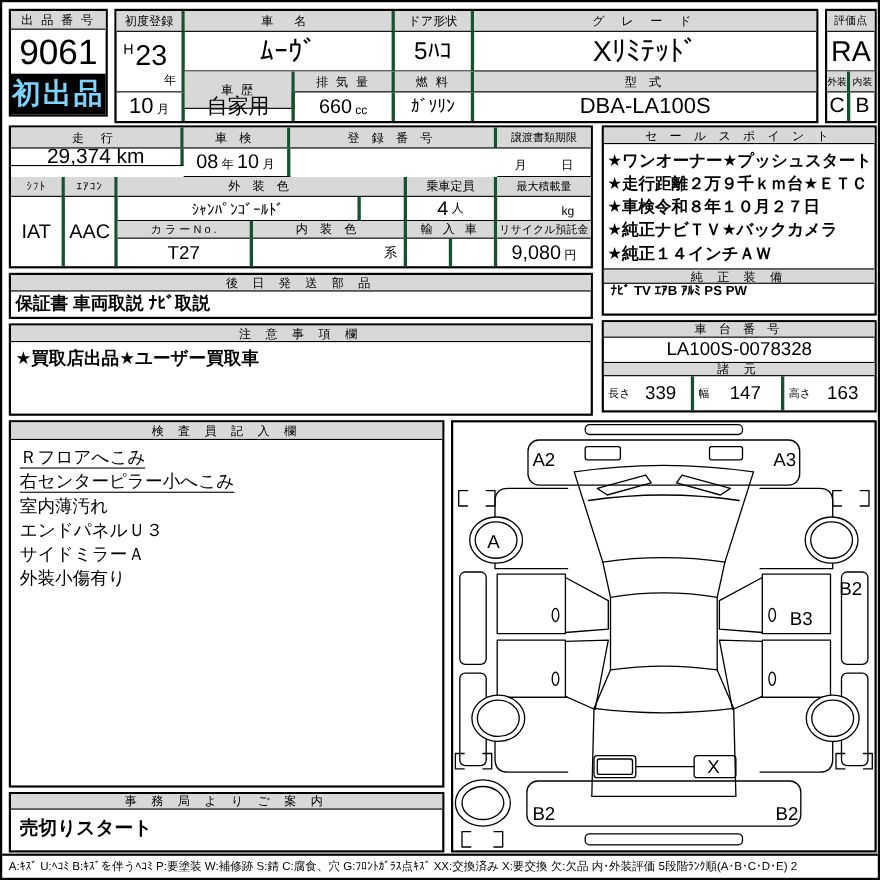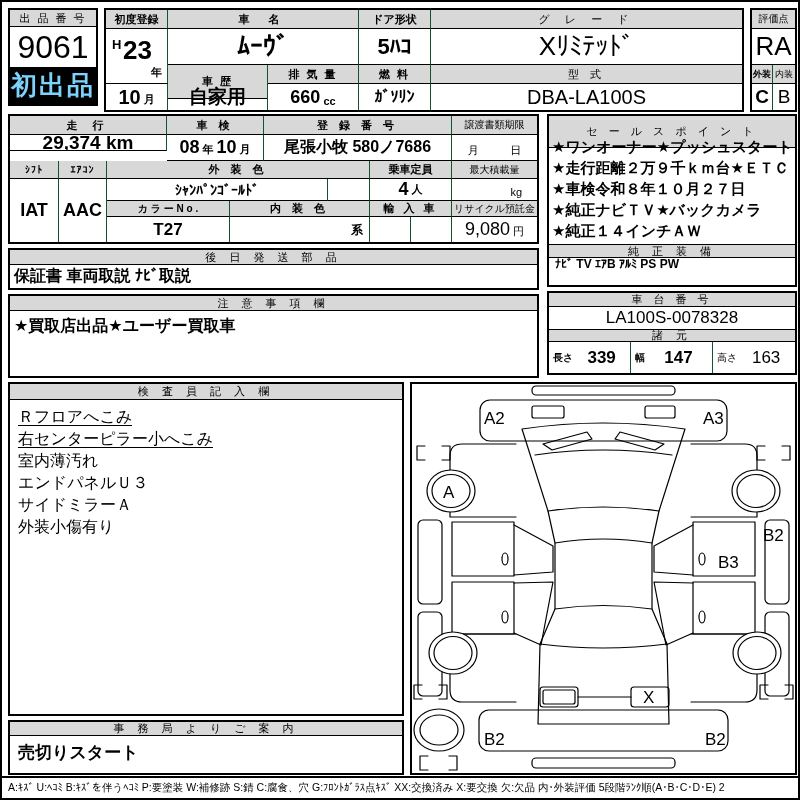--- a/index.html
+++ b/index.html
@@ -2,21 +2,21 @@
 <html><head>
 <meta charset="utf-8">
 <style>
   * { margin:0; padding:0; box-sizing:border-box; }
   html,body { width:800px; height:800px; background:#fff; }
   body { font-family:"Liberation Sans","DejaVu Sans",sans-serif; color:#000; position:relative; }
   .page { position:absolute; left:0; top:0; width:800px; height:800px; border:2px solid #000; background:#fff; }
   .box { position:absolute; border:2px solid #000; background:#fff; }
   .c { position:absolute; display:flex; align-items:center; justify-content:center; overflow:hidden; white-space:nowrap; }
   .h { background:#d8d8d8; font-size:11px; letter-spacing:2px; }
-  .br { border-right:1px solid #14532d;font-weight:bold; }
+  .br { border-right:3px solid #14532d; }
   .bb { border-bottom:1px solid #000; }
   .bt { border-top:1px solid #000; }
   .left { justify-content:flex-start; }
   .rb { justify-content:flex-end; align-items:flex-end; }
   .big { font-size:26px; }
   .unit { font-size:11px; margin-left:3px; align-self:flex-end; padding-bottom:3px; }
   .num { font-size:19px; }
   .badge { background:#000; color:#7dd3fc; font-weight:bold; font-size:26px; letter-spacing:2px; display:flex; align-items:center; justify-content:center; }
   .sline { height:21px; line-height:21px; font-size:15px; font-weight:bold; overflow:hidden; white-space:nowrap; }
   .iline { height:22px; line-height:22px; font-size:16px; white-space:nowrap; }
@@ -89,21 +89,20 @@
     <div class="c h br bb" style="left:254px;top:0;width:188px;height:19px;letter-spacing:4px;">登 録 番 号</div>
     <div class="c h bb" style="left:442px;top:0;width:85px;height:19px;letter-spacing:0;font-size:10px;">譲渡書類期限</div>
 
     <div class="c br bb num" style="left:0;top:19px;width:157px;height:16px;">29,374 km</div>
     <div class="c br bb" style="left:157px;top:19px;width:97px;height:26px;">
       <span style="font-size:18px;">08</span>
       <span class="unit">年</span>
       <span style="font-size:18px;margin-left:3px;">10</span>
       <span class="unit">月</span>
     </div>
-    <div class="c br bb" style="left:254px;top:19px;width:188px;height:26px;font-size:16px;">尾張小牧 580ノ7686</div>
     <div class="c bb" style="left:442px;top:19px;width:85px;height:26px;justify-content:space-around;align-items:flex-end;font-size:11px;padding-bottom:2px;">
       <span>月</span>
       <span>日</span>
     </div>
 
     <div class="c h br bb" style="left:0;top:45px;width:49px;height:18px;letter-spacing:1px;font-size:10px;">ｼﾌﾄ</div>
     <div class="c h br bb" style="left:49px;top:45px;width:48px;height:18px;letter-spacing:1px;font-size:10px;">ｴｱｺﾝ</div>
     <div class="c h br bb" style="left:97px;top:45px;width:263px;height:18px;letter-spacing:4px;">外 装 色</div>
     <div class="c h br bb" style="left:360px;top:45px;width:82px;height:18px;letter-spacing:0;">乗車定員</div>
     <div class="c h bb" style="left:442px;top:45px;width:85px;height:18px;letter-spacing:0;font-size:10px;">最大積載量</div>
@@ -137,21 +136,21 @@
     <div class="c h bb" style="left:0;top:0;width:527px;height:15px;letter-spacing:5px;">後 日 発 送 部 品</div>
     <div class="c left" style="left:0;top:15px;width:527px;height:23px;font-size:16px;font-weight:bold;padding-left:4px;">保証書 車両取説 ﾅﾋﾞ取説</div>
   </div>
 
   <div class="box" style="left:6px;top:292px;width:531px;height:84px;">
     <div class="c h bb" style="left:0;top:0;width:527px;height:15px;letter-spacing:5px;">注 意 事 項 欄</div>
     <div style="position:absolute;left:4px;top:20px;font-size:16px;font-weight:bold;">★買取店出品★ユーザー買取車</div>
   </div>
 
   <div class="box" style="left:545px;top:112px;width:250px;height:173px;">
-    <div class="c h bb" style="left:0;top:0;width:246px;height:32px;letter-spacing:4px;">セ ー ル ス ポ イ ン ト</div>
+    <div class="c h bb" style="left:0;top:0;width:246px;height:15px;letter-spacing:4px;">セ ー ル ス ポ イ ン ト</div>
     <div style="position:absolute;left:3px;top:20px;width:241px;">
       <div class="sline">★ワンオーナー★プッシュスタート</div>
       <div class="sline">★走行距離２万９千ｋｍ台★ＥＴＣ</div>
       <div class="sline">★車検令和８年１０月２７日</div>
       <div class="sline">★純正ナビＴＶ★バックカメラ</div>
       <div class="sline">★純正１４インチＡＷ</div>
     </div>
     <div class="c h bt bb" style="left:0;top:128px;width:246px;height:14px;letter-spacing:5px;">純 正 装 備</div>
     <div class="c left" style="left:0;top:134px;width:246px;height:27px;font-size:12px;font-weight:bold;padding-left:6px;">ﾅﾋﾞ TV ｴｱB ｱﾙﾐ PS PW</div>
   </div>

